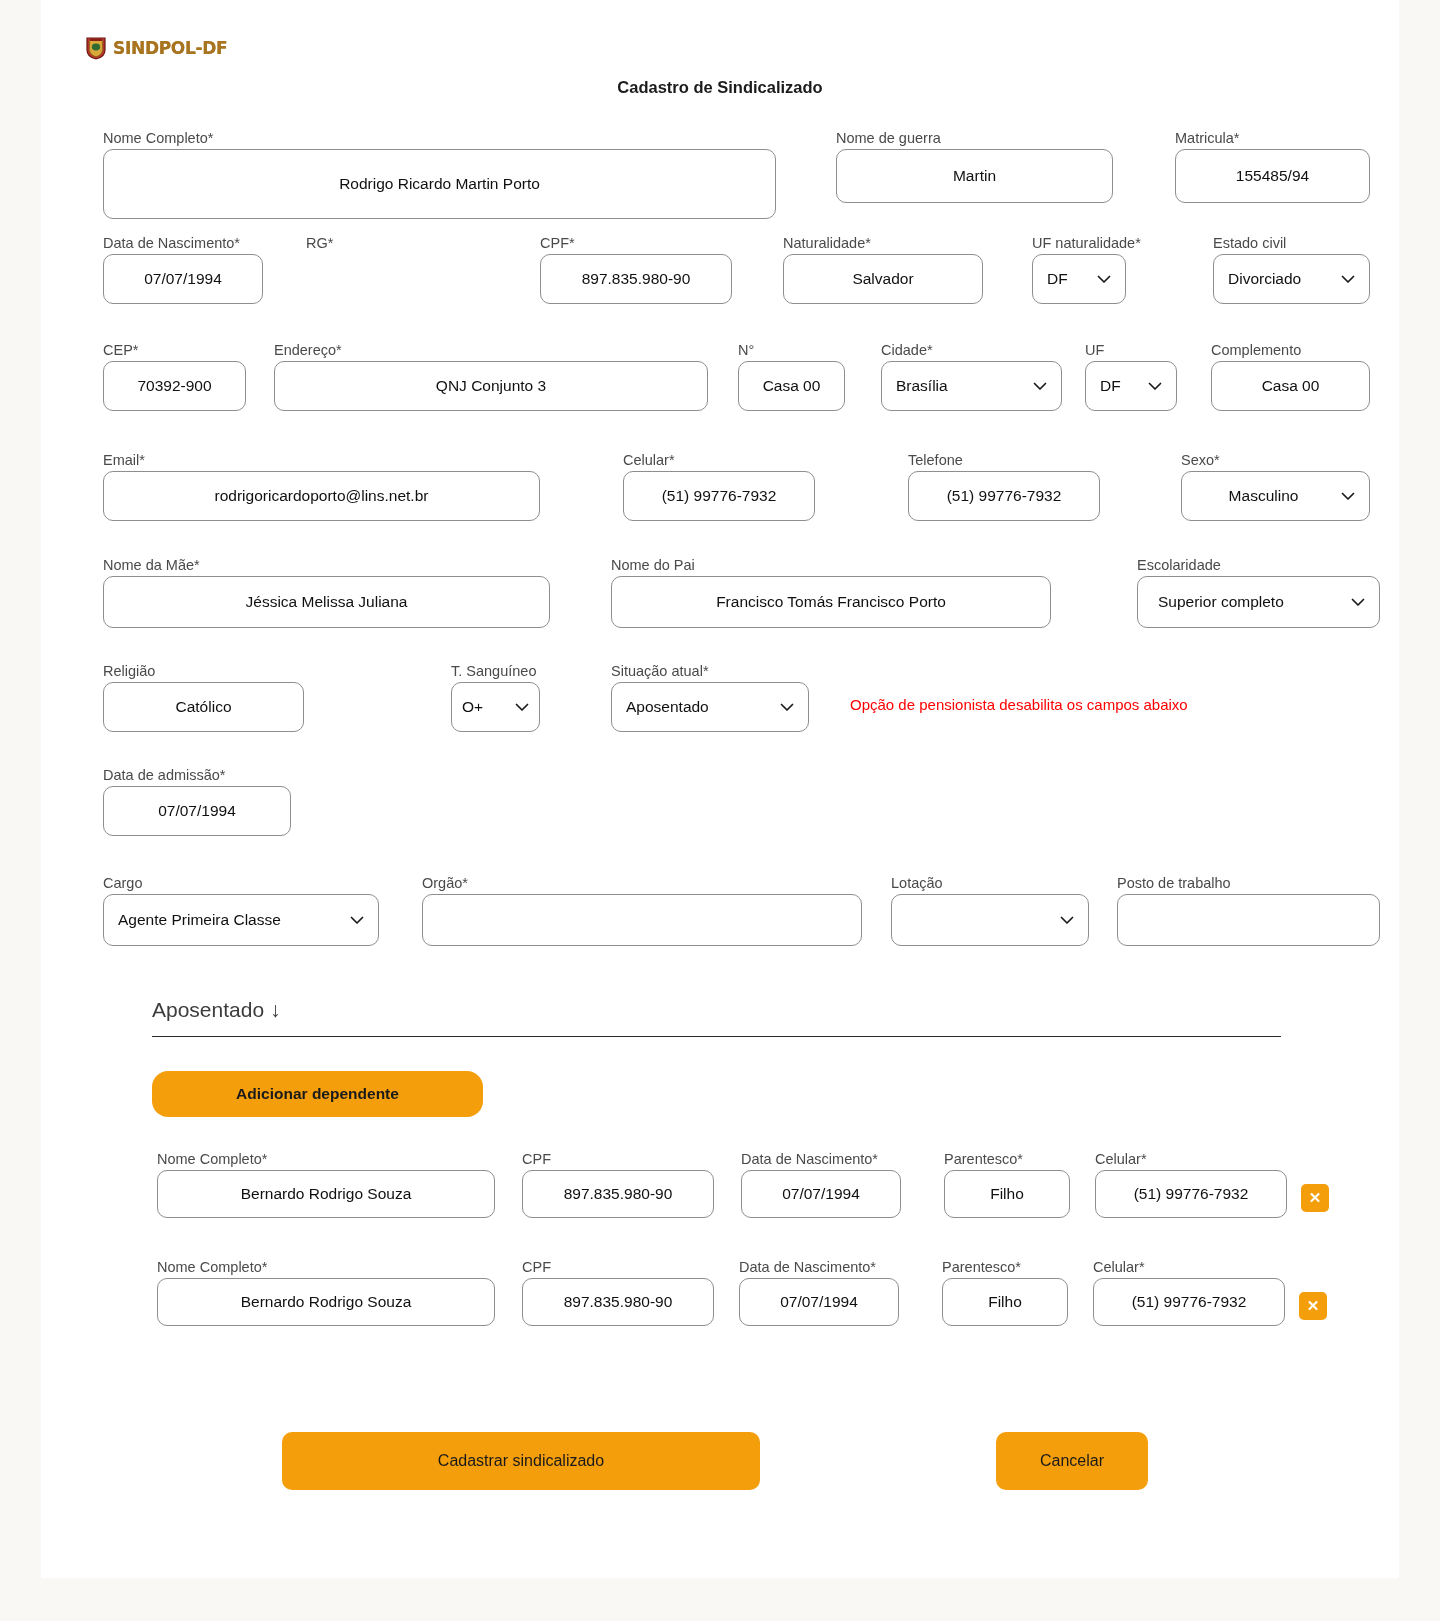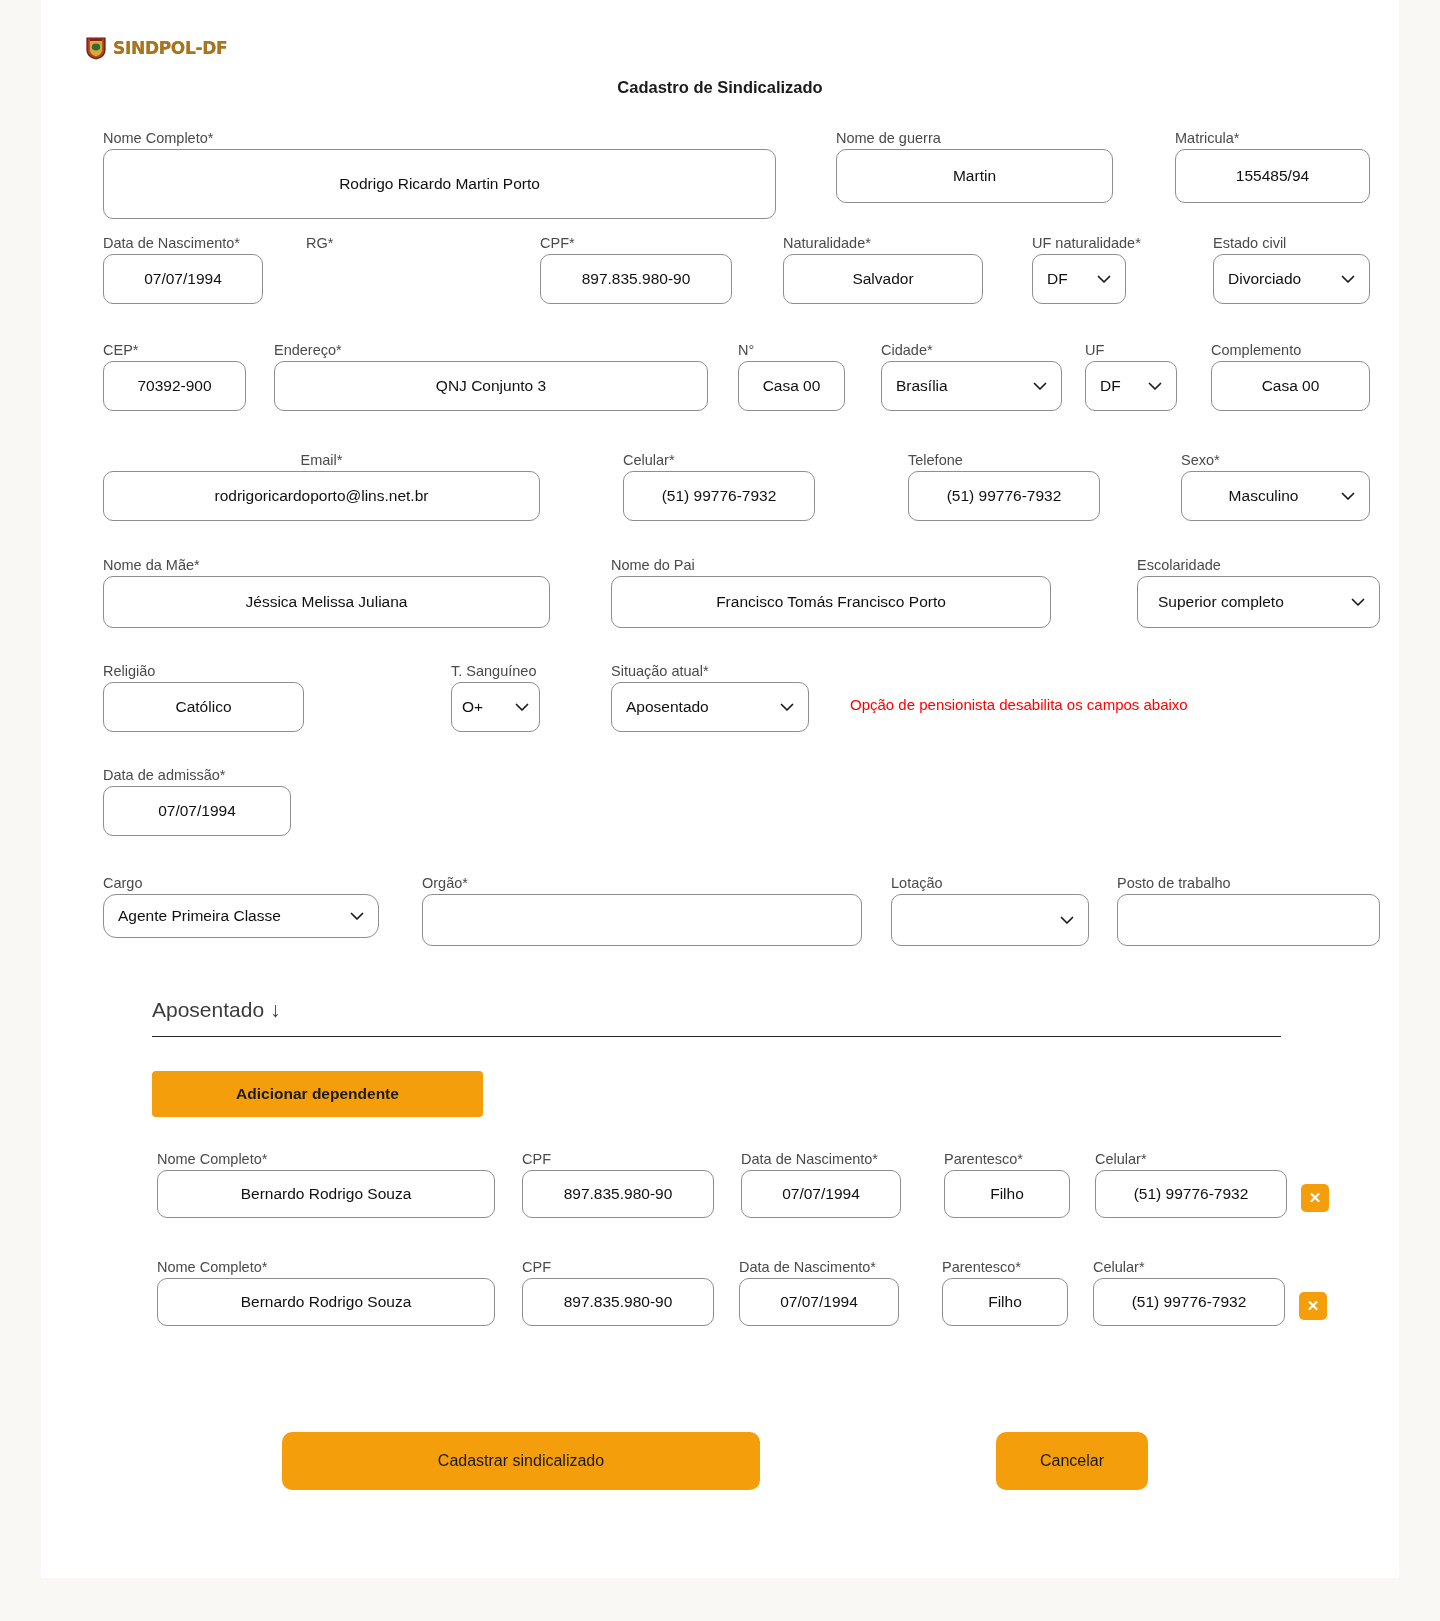--- a/index.html
+++ b/index.html
@@ -114,21 +114,21 @@
     gap: 6px;
   }
   .section-head .rule {
     margin-top: 14px;
     border-bottom: 1.4px solid #2a2a2a;
     width: 1129px;
   }
   .btn-orange {
     background: #f59e0b;
     border: none;
-    border-radius: 4px;
+    border-radius: 16px;
     color: #1a1a1a;
     font-size: 15.5px;
     font-weight: bold;
     font-family: "Liberation Sans", sans-serif;
     cursor: pointer;
     display: flex;
     align-items: center;
     justify-content: center;
   }
   .btn-add {
@@ -277,21 +277,21 @@
             <path d="M3.5 6.5 L9 12 L14.5 6.5" fill="none" stroke="#1a1a1a" stroke-width="1.7" stroke-linecap="round" stroke-linejoin="round"></path>
           </svg>
       </span>
     </div>
   </div>
   <div class="field" style="left:1170px; top:341px; width:159px;">
     <span class="lbl">Complemento</span>
     <div class="ctl">Casa 00</div>
   </div>
 
-  <div class="field" style="left:62px; top:451px; width:437px;text-align:center;">
+  <div class="field" style="left:62px; top:451px; width:437px;">
     <span class="lbl">Email*</span>
     <div class="ctl">rodrigoricardoporto@lins.net.br</div>
   </div>
   <div class="field" style="left:582px; top:451px; width:192px;">
     <span class="lbl">Celular*</span>
     <div class="ctl">(51) 99776-7932</div>
   </div>
   <div class="field" style="left:867px; top:451px; width:192px;">
     <span class="lbl">Telefone</span>
     <div class="ctl">(51) 99776-7932</div>
@@ -356,21 +356,21 @@
   </div>
   <div class="note-red" style="left:809px; top:696px;">Opção de pensionista desabilita os campos abaixo</div>
 
   <div class="field" style="left:62px; top:766px; width:188px;">
     <span class="lbl">Data de admissão*</span>
     <div class="ctl">07/07/1994</div>
   </div>
 
   <div class="field" style="left:62px; top:874px; width:276px;">
     <span class="lbl">Cargo</span>
-    <div class="ctl sel" style="height:44px;border-radius:13px;">
+    <div class="ctl sel" style="height:52px;">
       <span class="val">Agente Primeira Classe</span>
       <span class="chev">
         <svg width="18" height="18" viewBox="0 0 18 18">
             <path d="M3.5 6.5 L9 12 L14.5 6.5" fill="none" stroke="#1a1a1a" stroke-width="1.7" stroke-linecap="round" stroke-linejoin="round"></path>
           </svg>
       </span>
     </div>
   </div>
   <div class="field" style="left:381px; top:874px; width:440px;">
     <span class="lbl">Orgão*</span>

